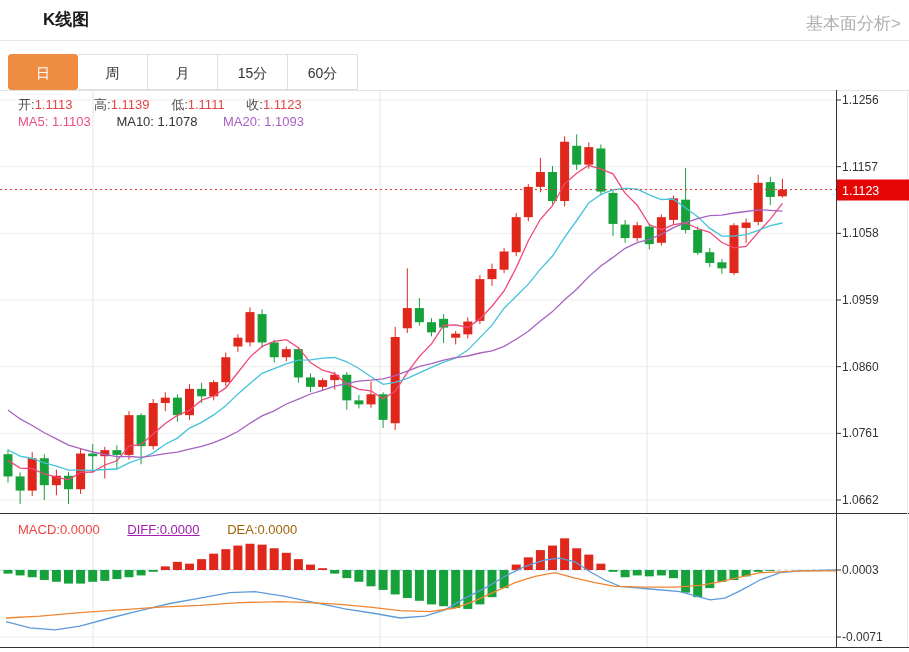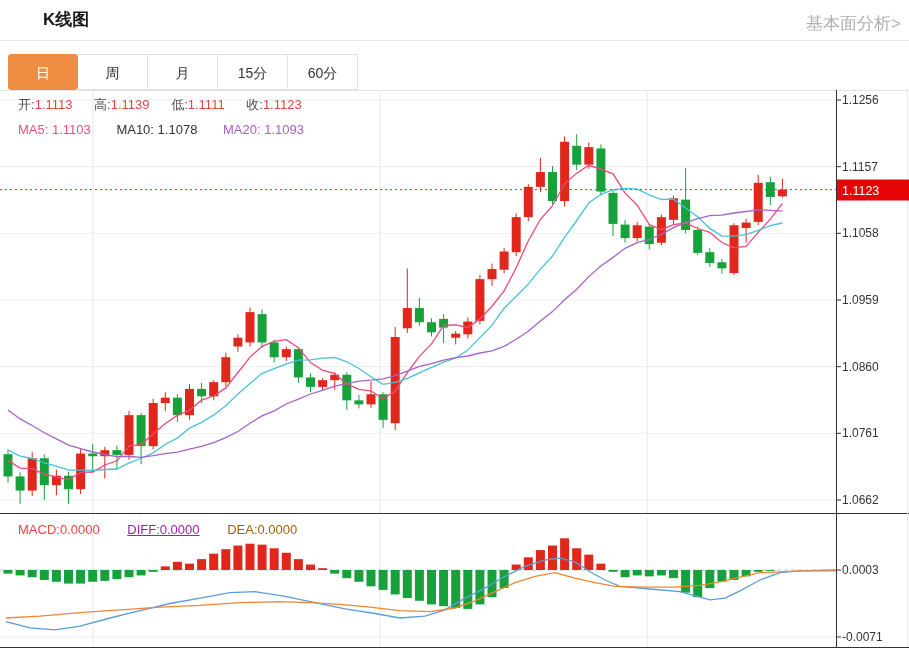--- a/index.html
+++ b/index.html
@@ -13,21 +13,21 @@
   .tab{width:70px;height:36px;line-height:36px;text-align:center;font-size:14px;color:#333;
        background:#fff;border:1px solid #e0e0e0;border-left:none;box-sizing:border-box;cursor:pointer;}
   .tab:first-child{border-left:1px solid #e0e0e0;}
   .tab.active{background:#ee8c42;border-color:#ee8c42;color:#fff;border-radius:3px;}
   .chart-stage{position:absolute;left:0;top:90px;width:909px;height:558px;}
   .chart-stage svg{position:absolute;left:0;top:0;}
   .readout{position:absolute;left:18px;top:6px;font-size:13px;white-space:nowrap;z-index:5;text-align:center;}
   .readout .grp{margin-right:18px;}
   .readout .lbl{color:#4d4d4d;}
   .readout .val{color:#e24545;}
-  .readout2{position:absolute;left:18px;top:32px;font-size:13px;white-space:nowrap;z-index:5;}
+  .readout2{position:absolute;left:18px;top:24px;font-size:13px;white-space:nowrap;z-index:5;}
   .readout2 .grp{margin-right:22px;}
   .ma5c{color:#e8517e;}　.ma10c{color:#3fbdd3;} .ma20c{color:#a95fc4;}
   .macd-readout{position:absolute;left:18px;top:432px;font-size:13px;white-space:nowrap;z-index:5;}
   .macd-readout .grp{margin-right:24px;}
   .macdc{color:#ef4444;} .diffc{color:#a21caf;text-decoration:underline;} .deac{color:#a16207;}
 </style>
 </head>
 <body>
 
 <div class="page-title">K线图</div>

